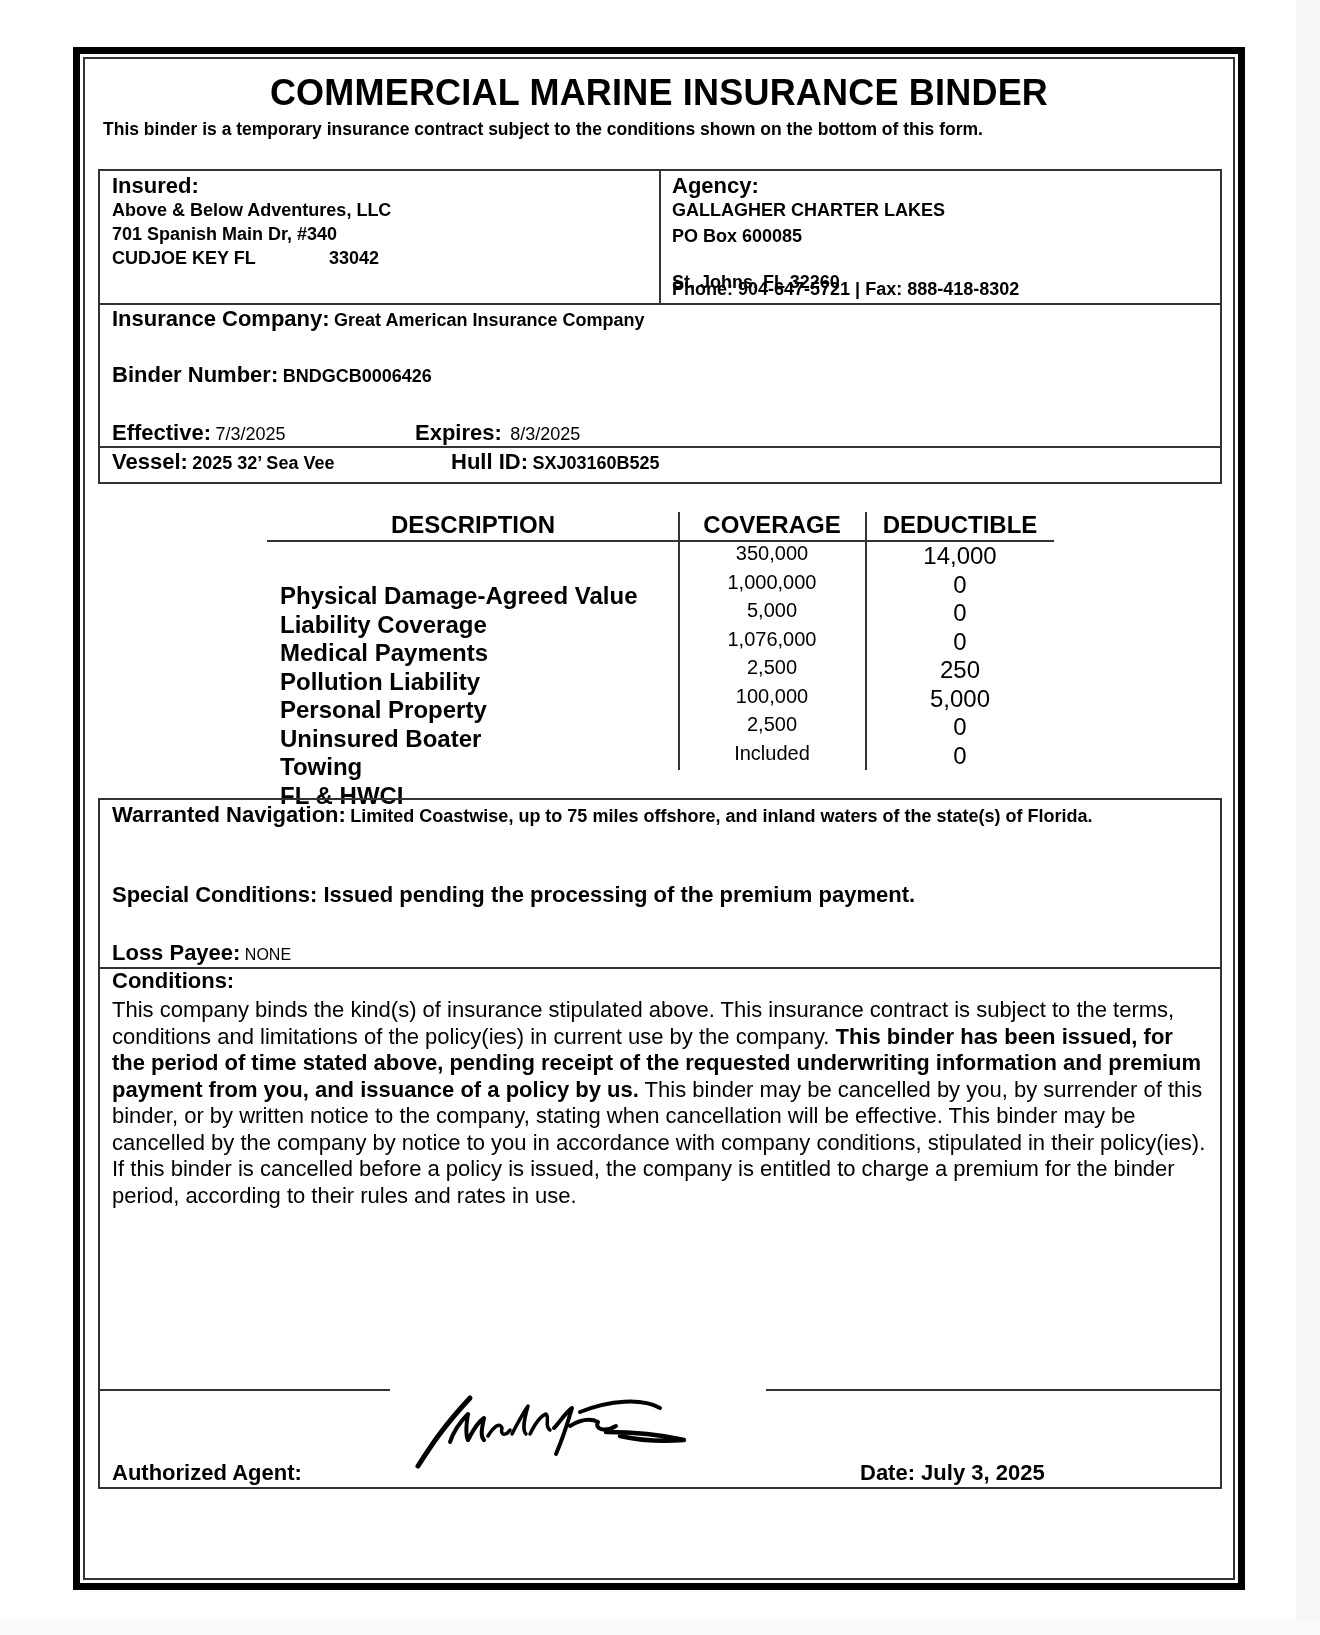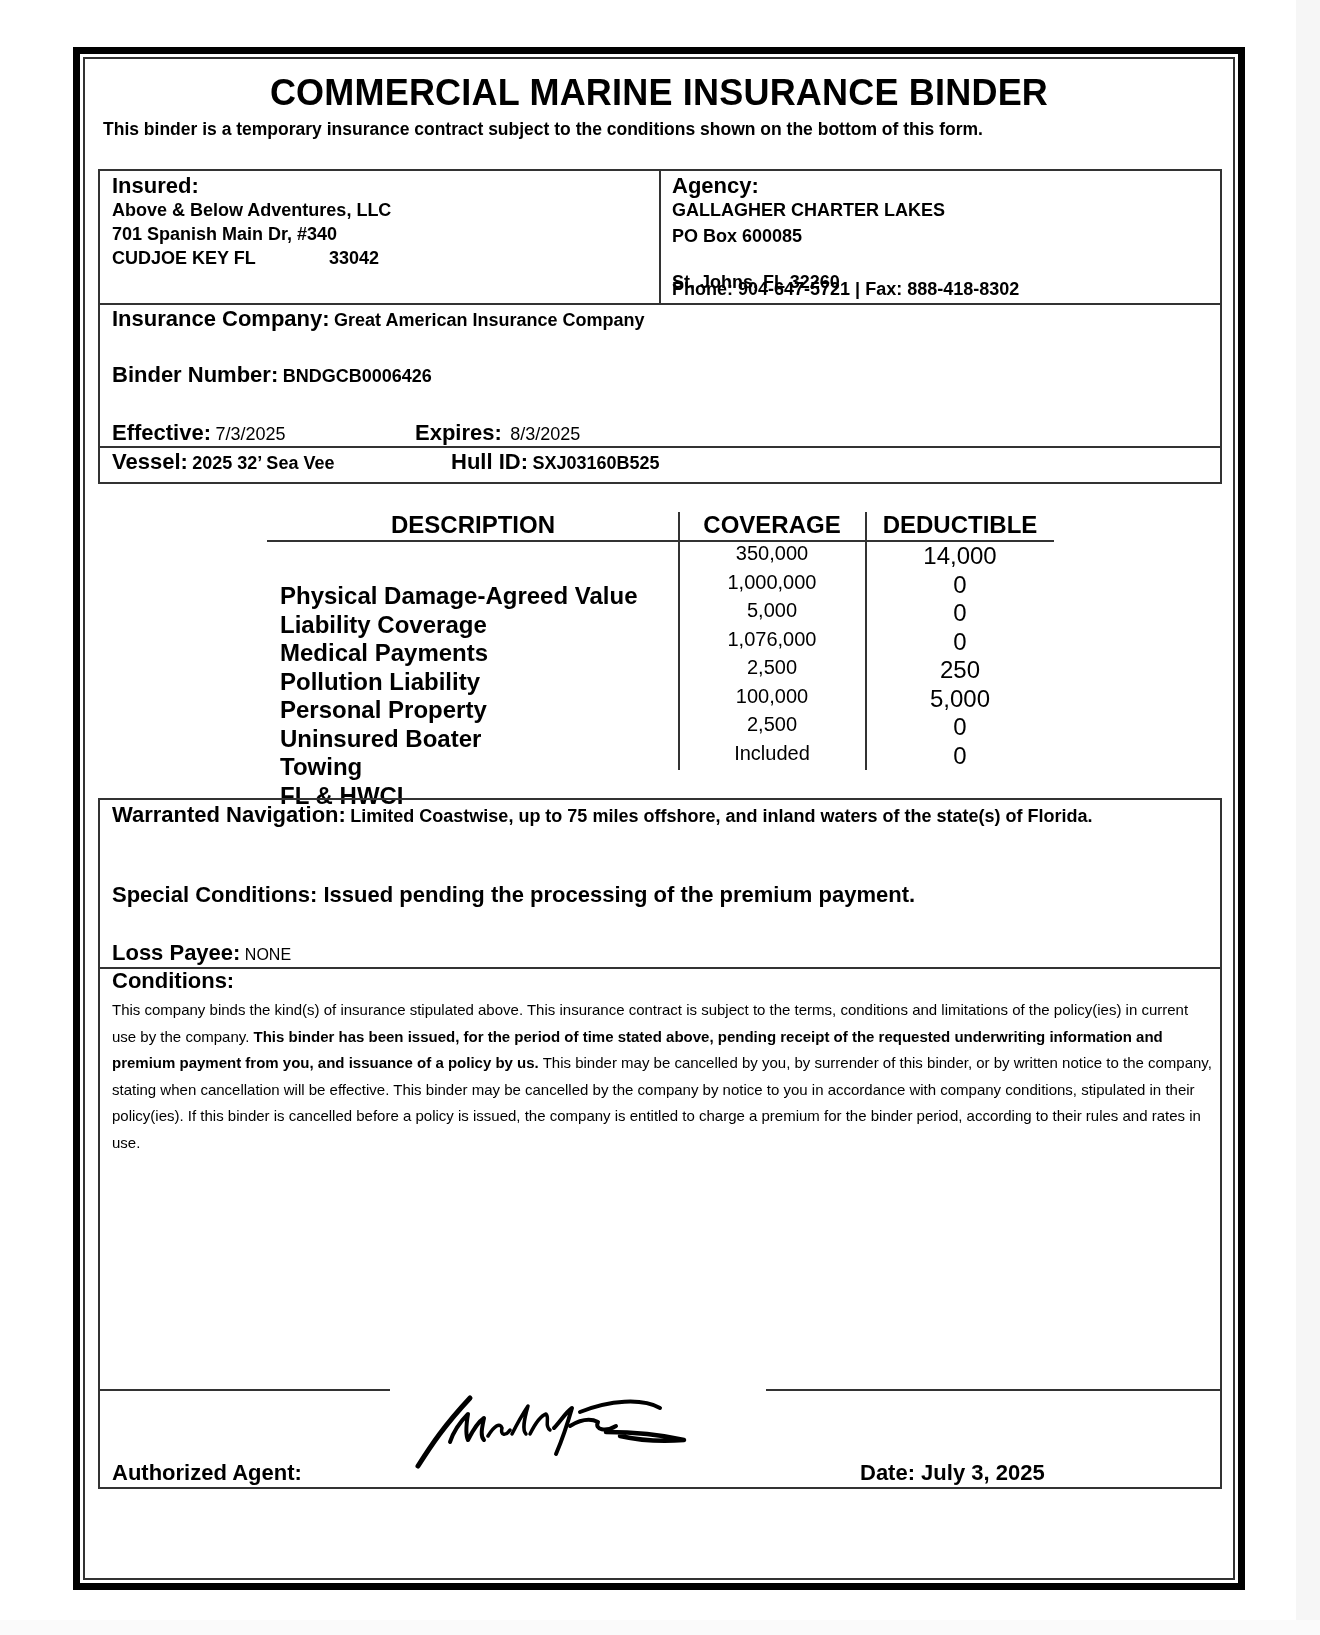--- a/index.html
+++ b/index.html
@@ -36,21 +36,21 @@
   
   .tbl-head { position: absolute; top: 511px; font-size: 24px; font-weight: bold; text-align: center; }
   .tbl-rule { position: absolute; left: 267px; top: 540px; width: 787px; height: 2px; background: #333; }
   .vdiv { position: absolute; width: 2px; background: #333; }
   .row { position: absolute; left: 0; width: 1320px; height: 28px; }
   .c-desc { position: absolute; left: 280px; font-size: 24px; font-weight: bold; margin-top: 40px; }
   .c-cov { position: absolute; left: 679px; width: 186px; text-align: center; font-size: 20px; }
   .c-ded { position: absolute; left: 867px; width: 186px; text-align: center; font-size: 24px; }
   .cond-text {
     position: absolute; left: 112px; top: 997px; width: 1100px;
-    font-size: 15px; line-height: 26.5px;
+    font-size: 22px; line-height: 26.5px;
   }
   .sig-rule { position: absolute; top: 1389px; height: 2px; background: #333; }
 </style>
 </head>
 <body>
 
 <div class="right-strip"></div>
 <div class="bottom-strip"></div>
 
 <div class="frame-outer"></div>

